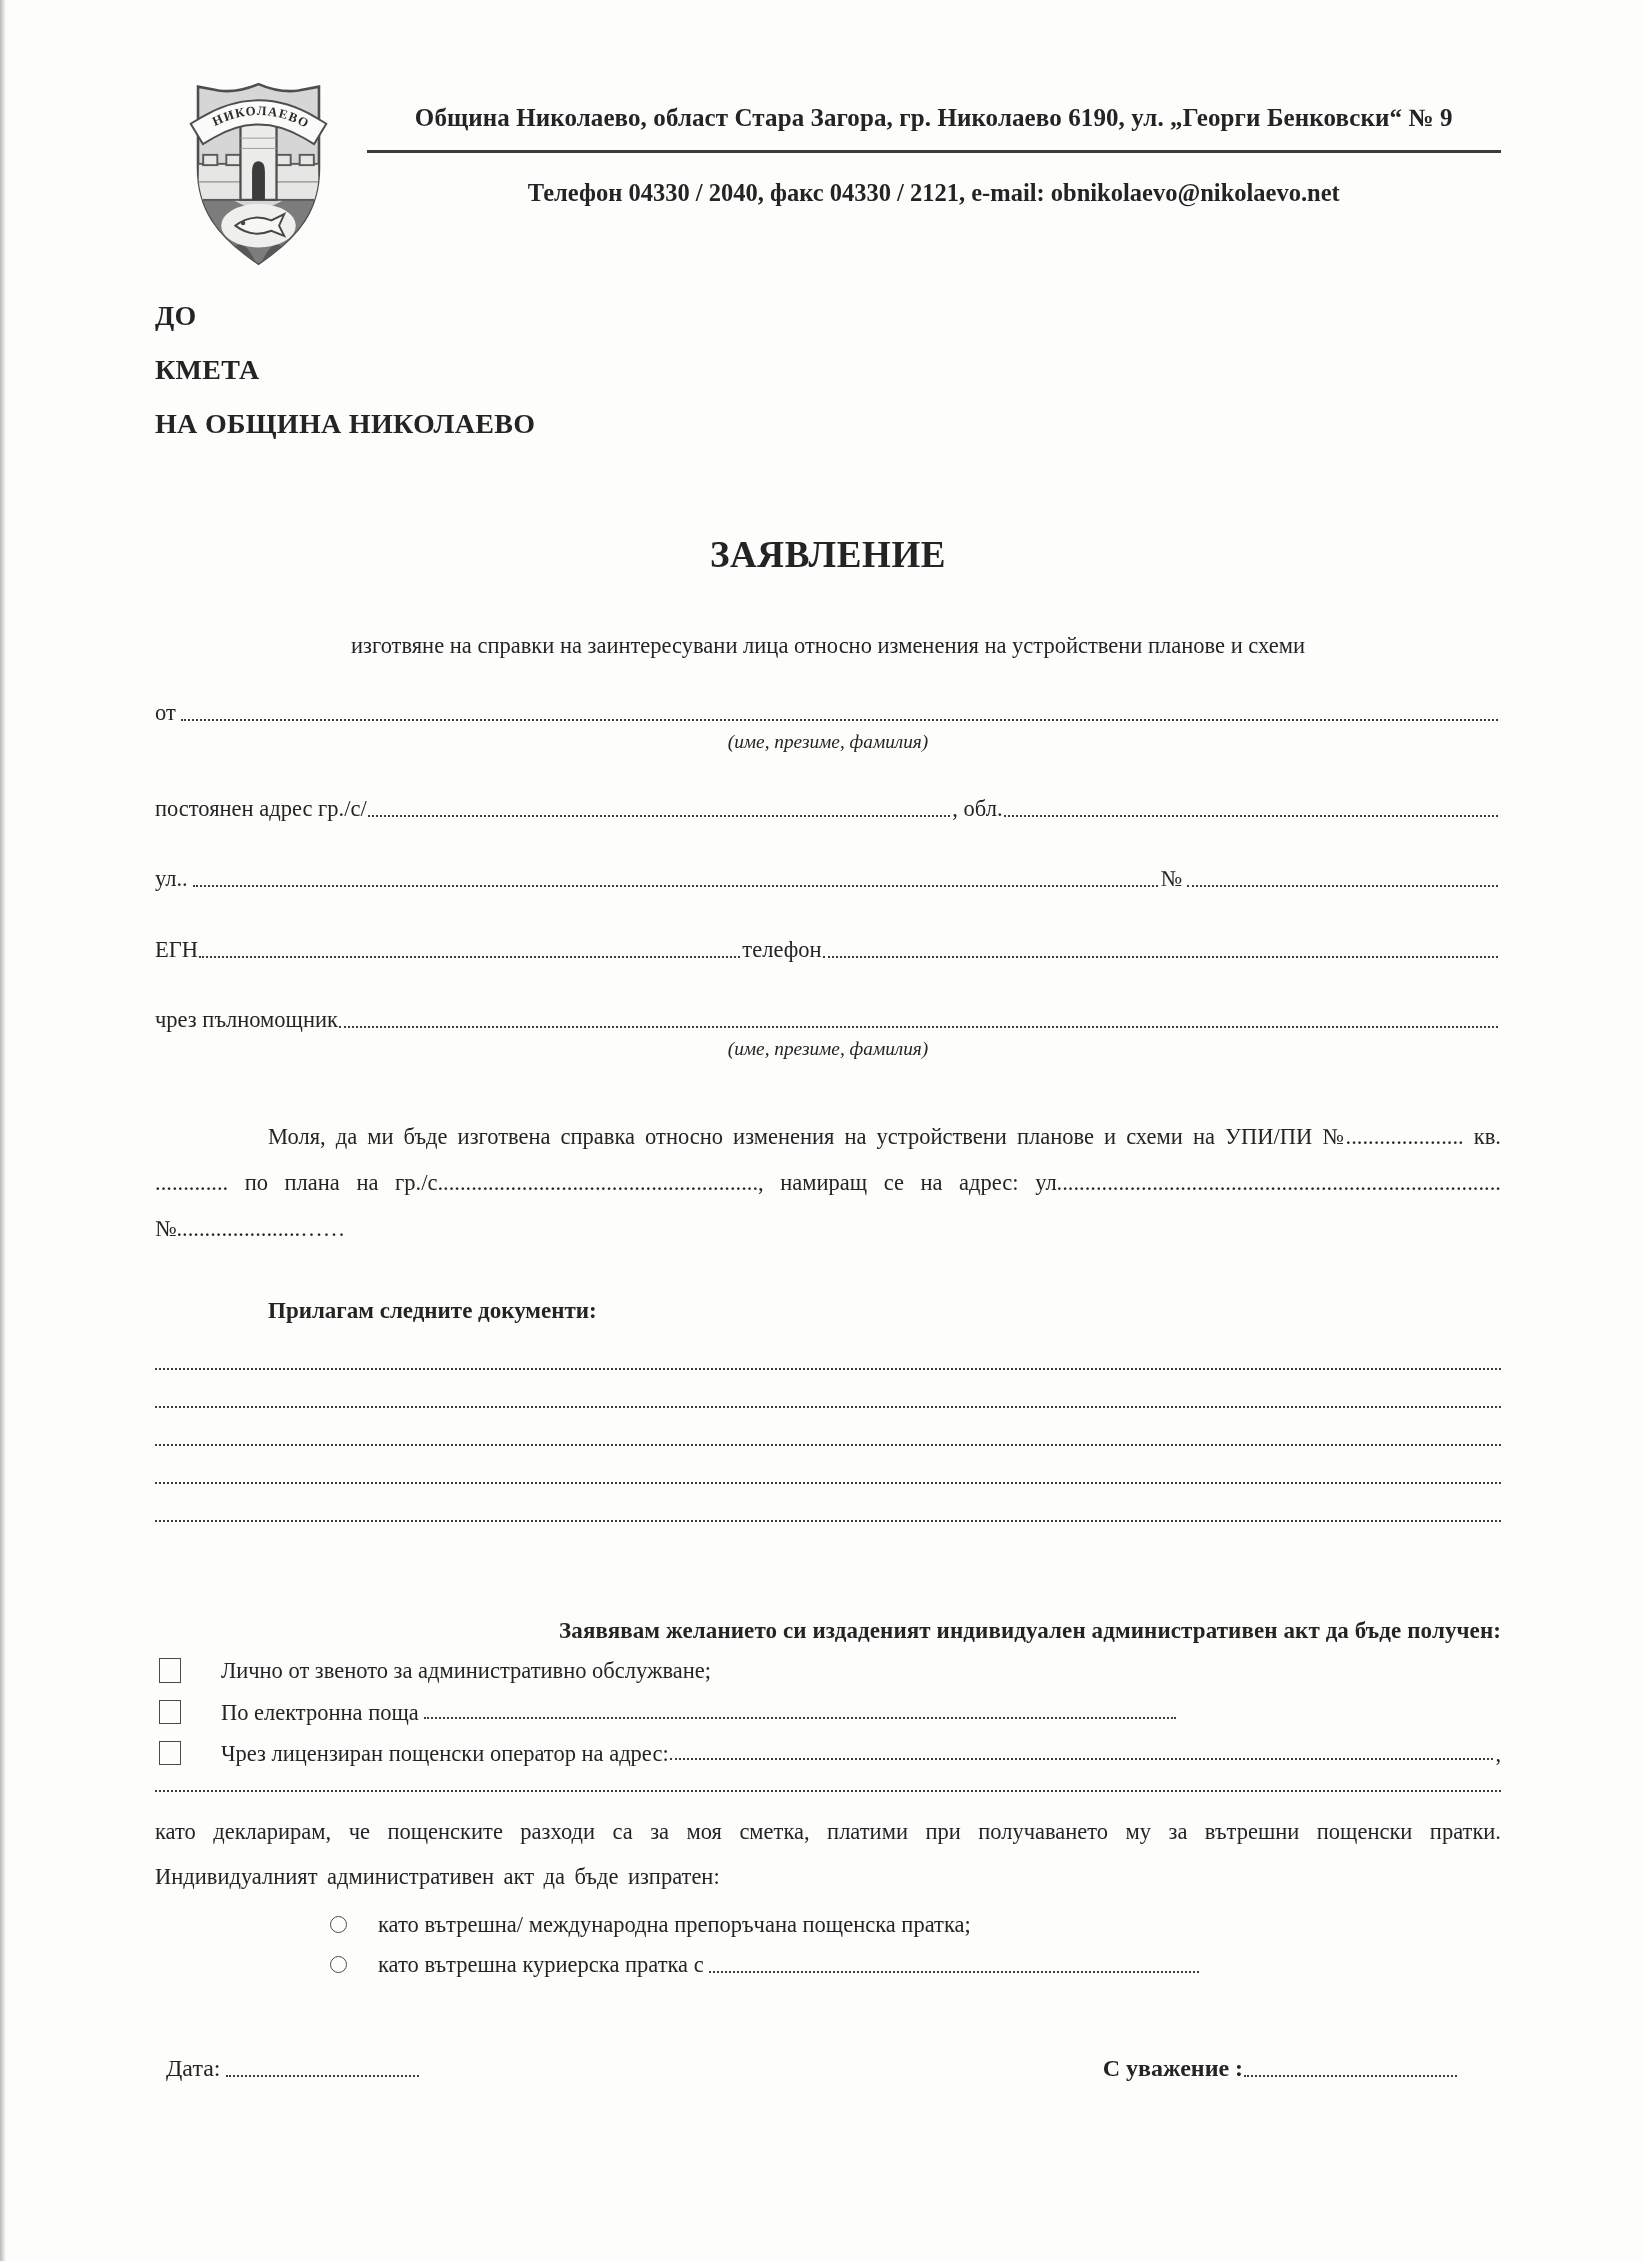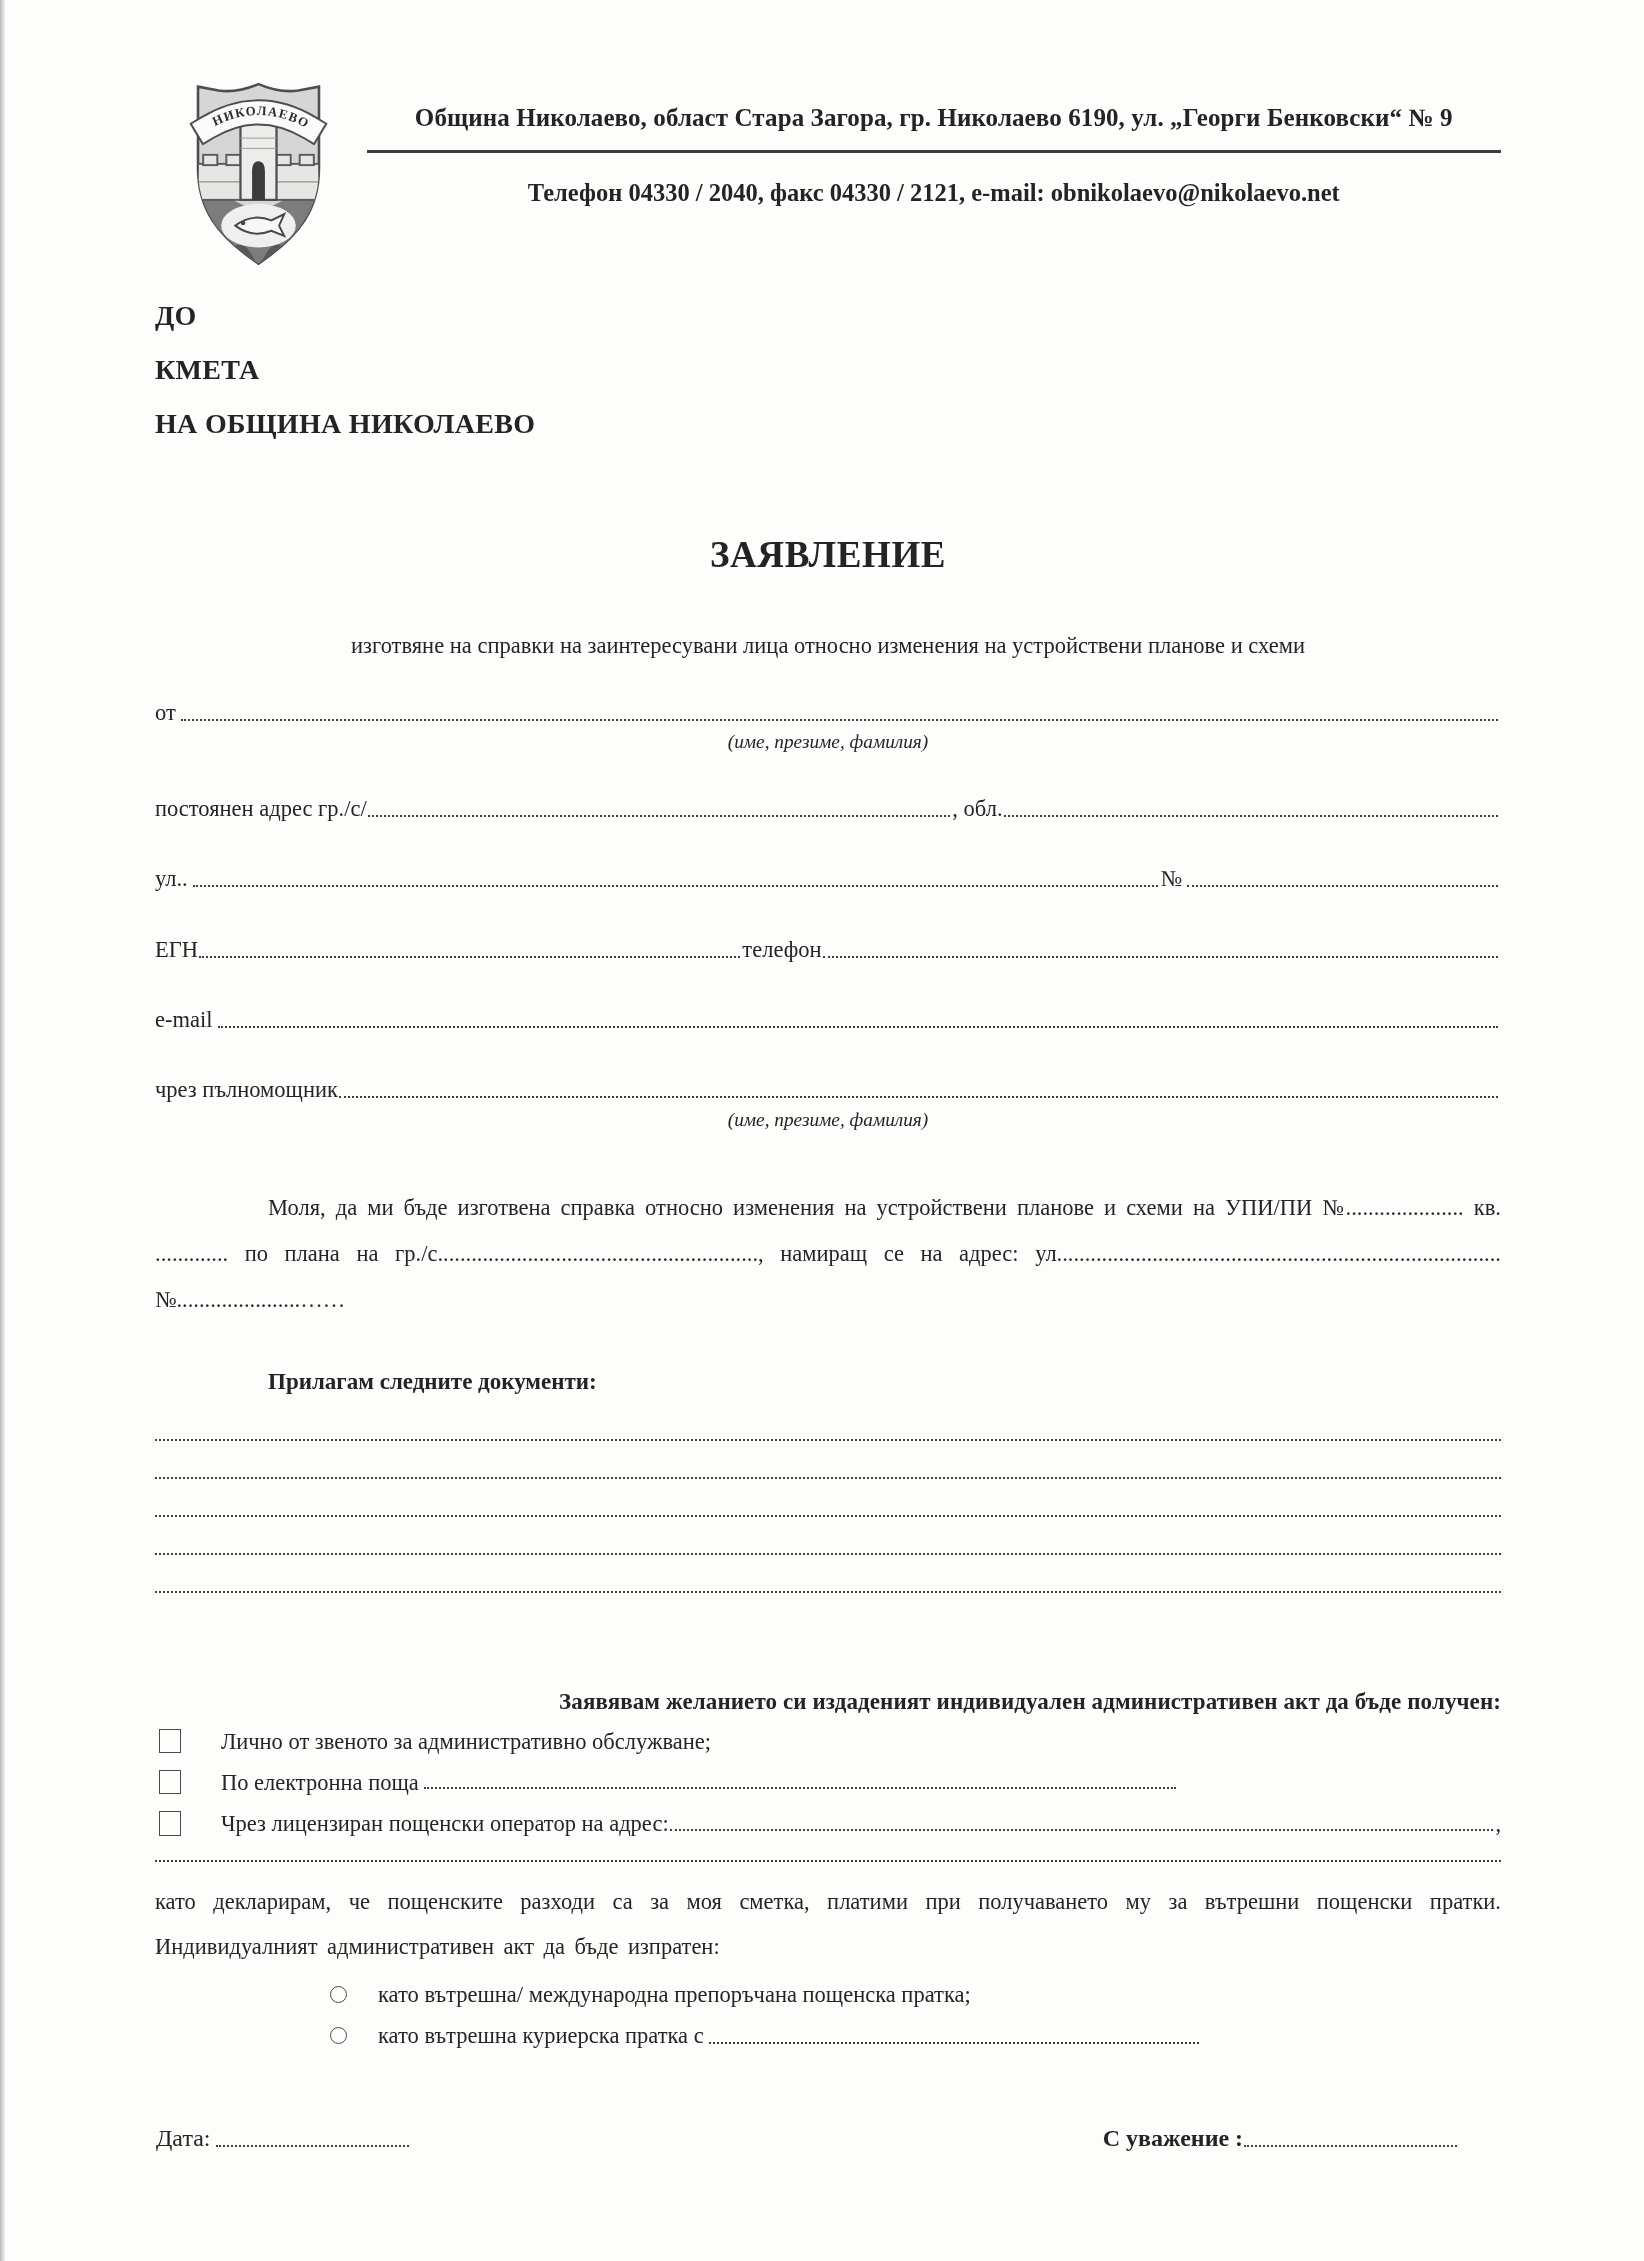--- a/index.html
+++ b/index.html
@@ -150,21 +150,21 @@
   }
   .postal .dots { flex: 0 0 auto; width: 490px; }
 
   
   .footer {
     margin-top: 75px;
     display: flex;
     align-items: flex-end;
     font-size: 24px;
   }
-  .date-group { display: flex; align-items: flex-end; margin-left: 1px; }
+  .date-group { display: flex; align-items: flex-end; margin-left: 11px; }
   .date-group .dots { flex: 0 0 auto; width: 193px; }
   .regards-group { display: flex; align-items: flex-end; margin-left: auto; margin-right: 41px; }
   .regards-label { font-weight: bold; }
   .regards-group .dots { flex: 0 0 auto; width: 213px; }
 </style>
 </head>
 <body>
 
 <div class="page">
   <div class="content">
@@ -252,24 +252,20 @@
         <span class="dots"></span>
       </div>
 
       <div class="frow">
         <span class="flabel">ЕГН</span>
         <span class="dots tight" style="flex-grow:0.8"></span>
         <span class="flabel">телефон</span>
         <span class="dots tight"></span>
       </div>
 
-      <div class="frow">
-        <span class="flabel">e-mail</span>
-        <span class="dots"></span>
-      </div>
 
       <div class="frow">
         <span class="flabel">чрез пълномощник</span>
         <span class="dots tight"></span>
       </div>
       <div class="hint">(име, презиме, фамилия)</div>
 
     </div>
 
     <p class="request">Моля, да ми бъде изготвена справка относно изменения на устройствени планове и схеми на УПИ/ПИ №..................... кв. ............. по плана на гр./с........................................................., намиращ се на адрес: ул...............................................................................№......................……</p>

